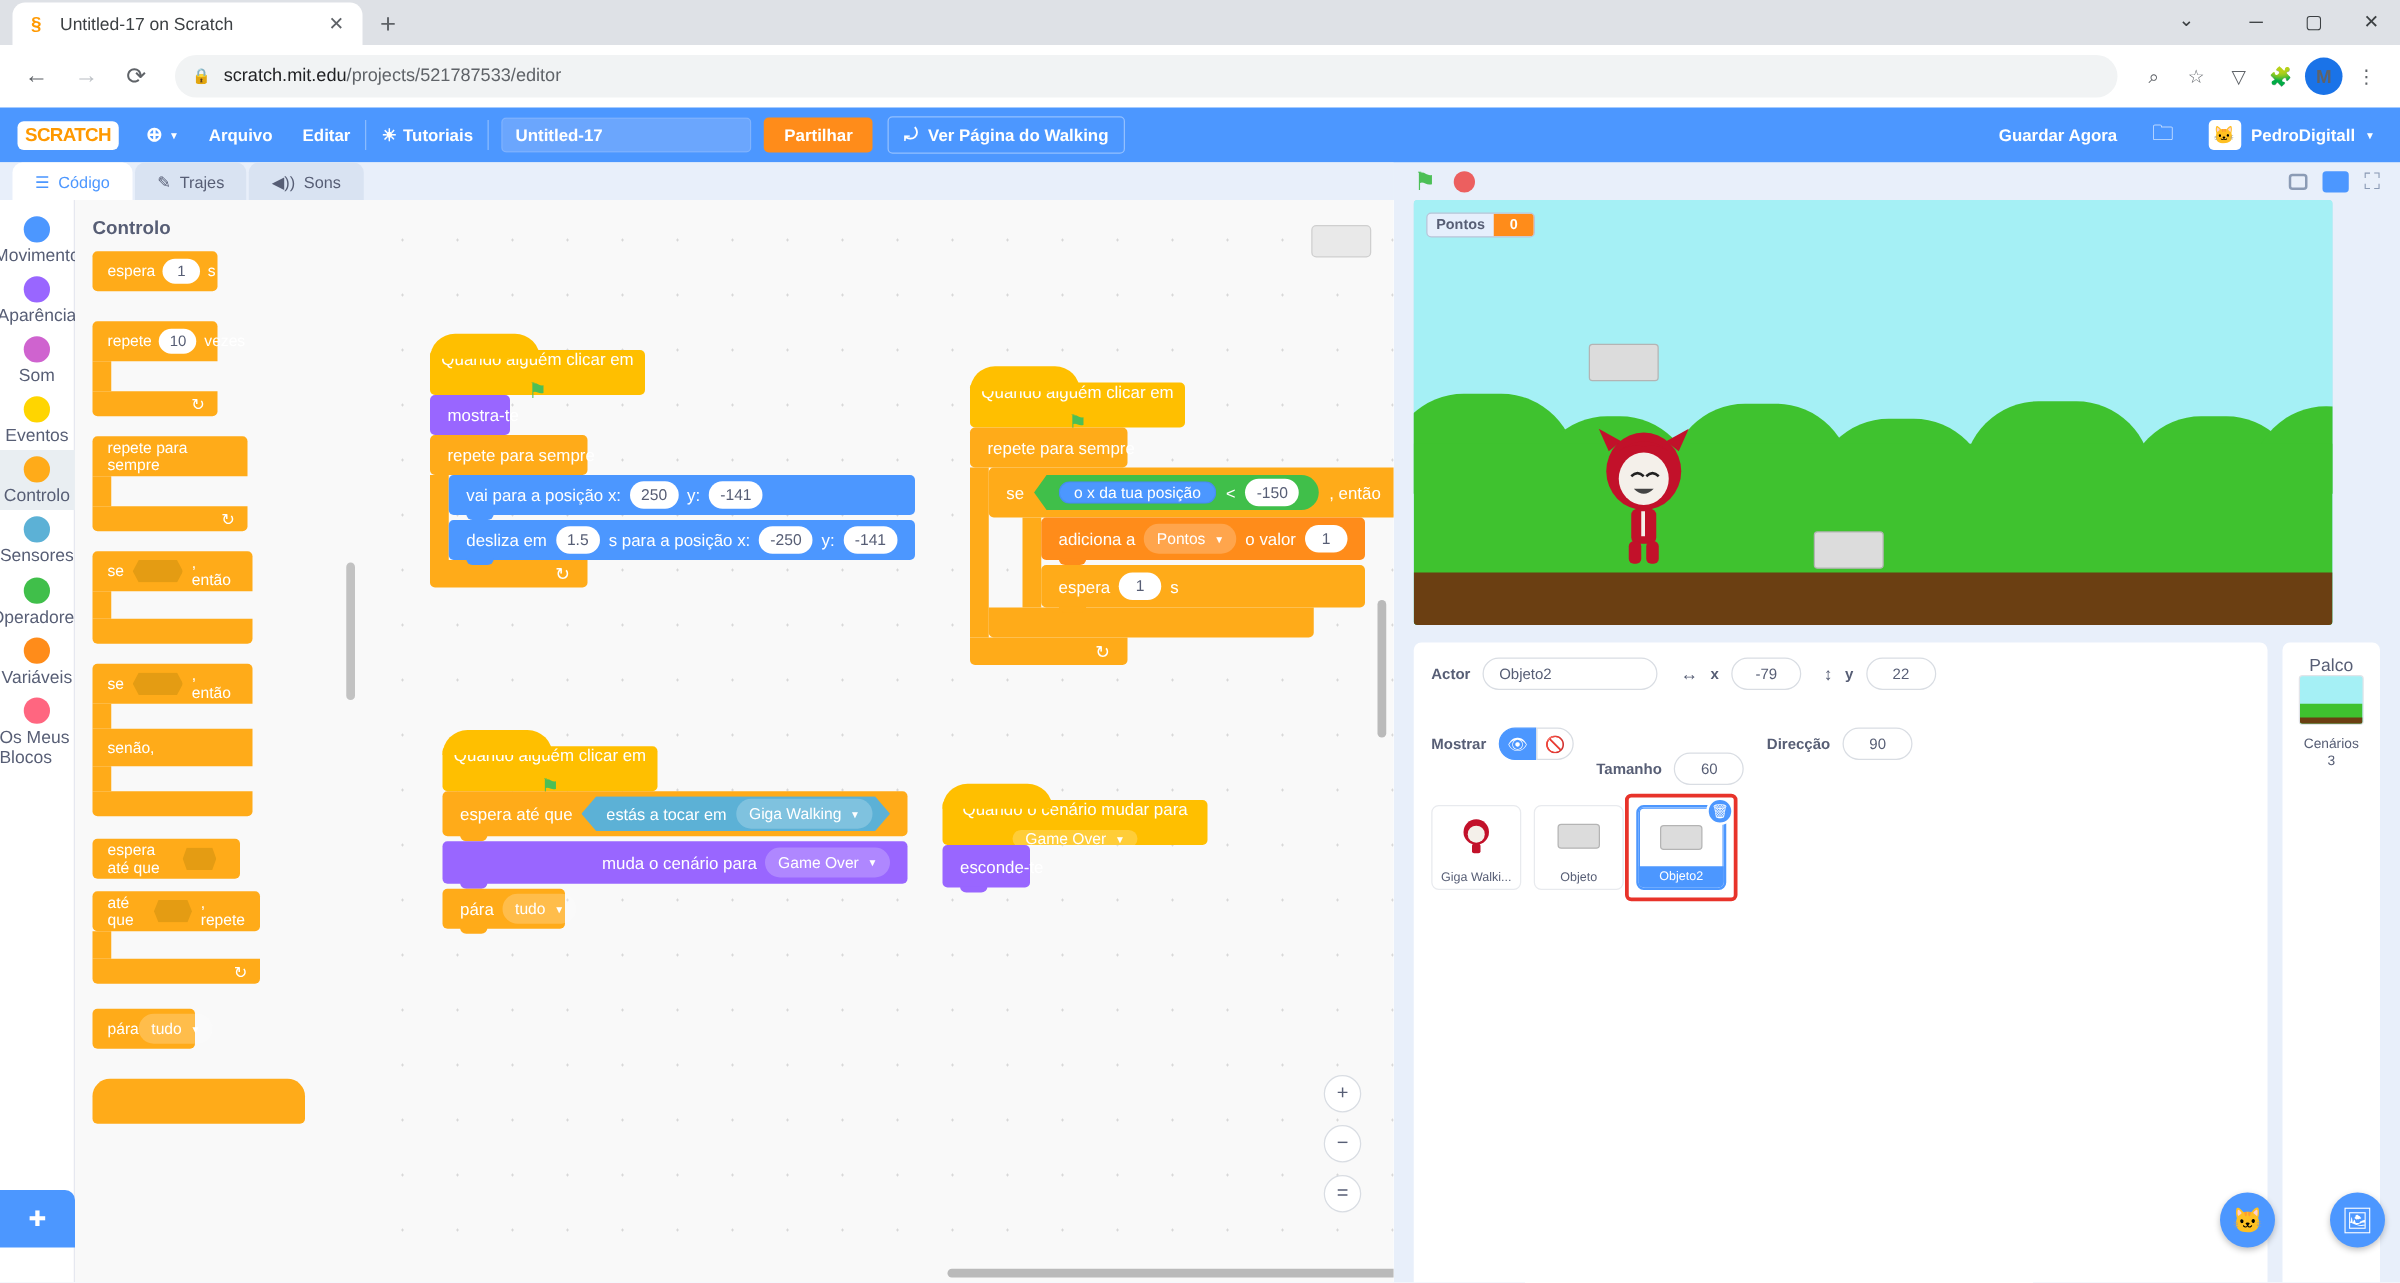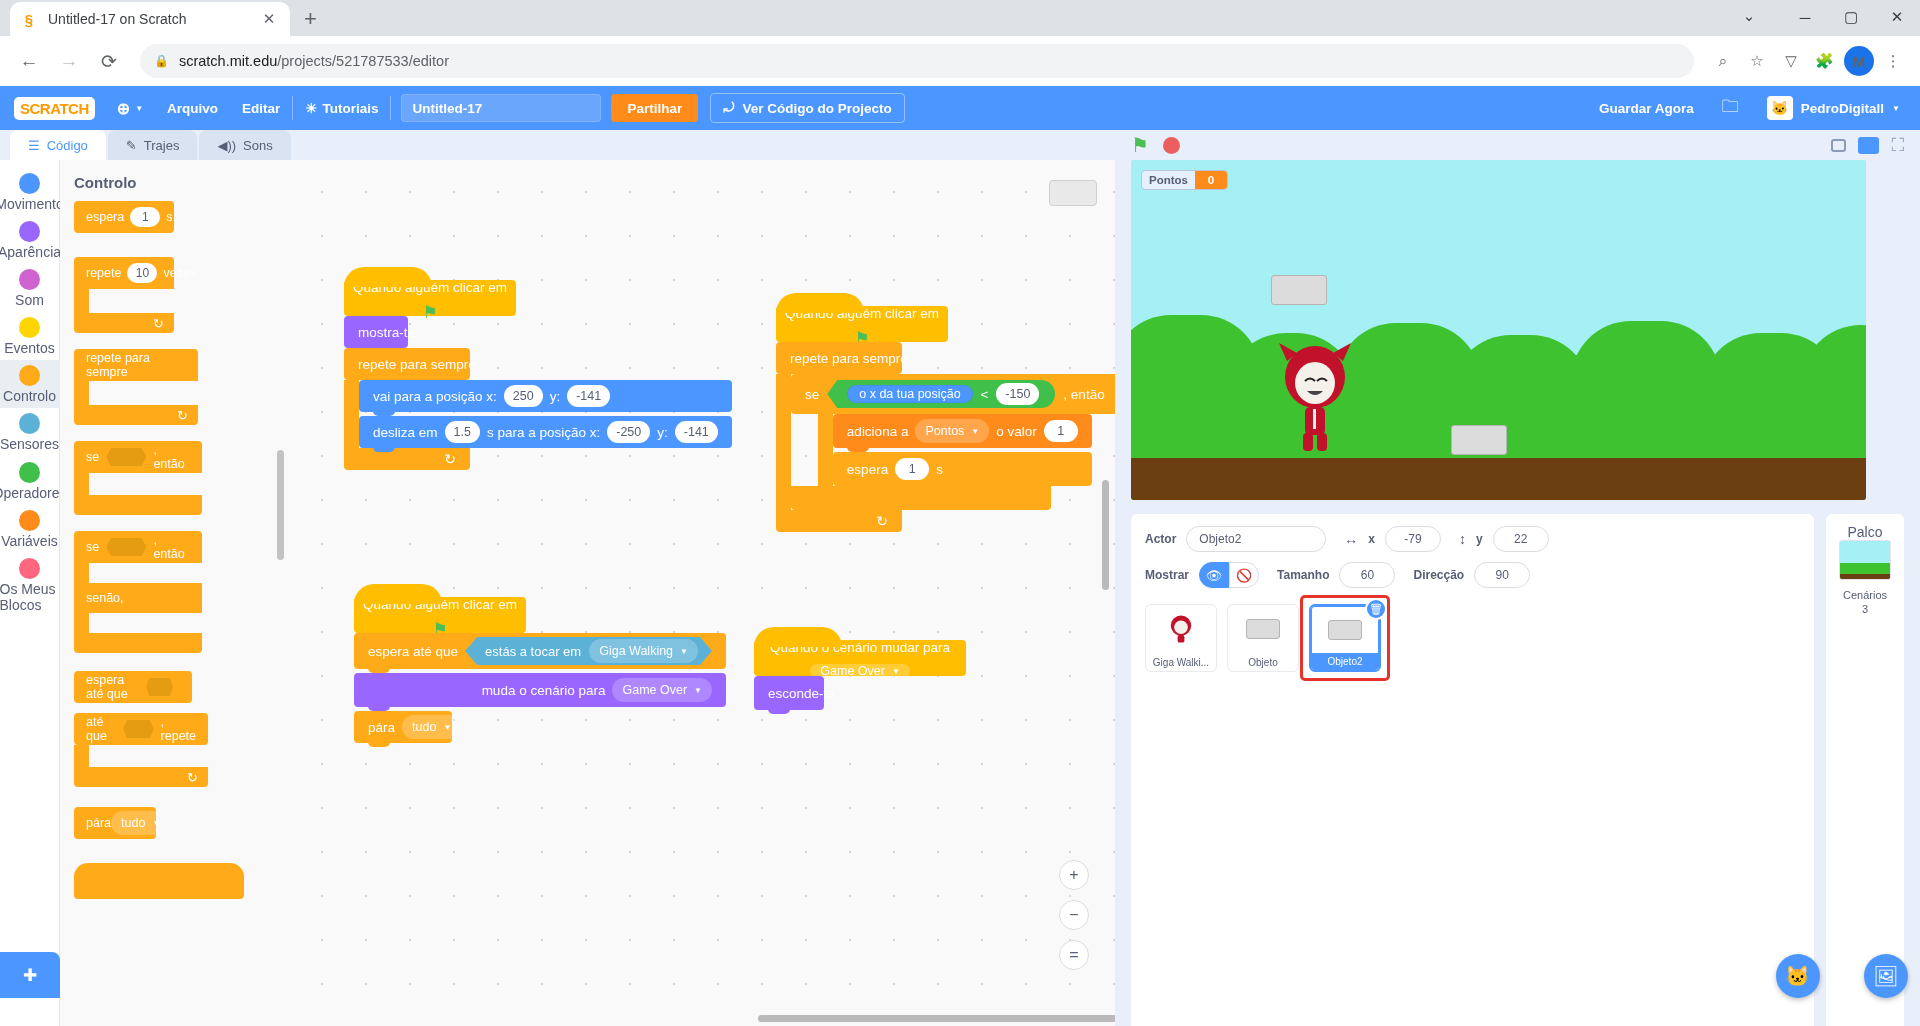--- a/index.html
+++ b/index.html
@@ -311,21 +311,21 @@
   <div class="menu-sep"></div>
   <div class="menu-item">
     <span>☀</span>
     <span>Tutoriais</span>
   </div>
   <div class="menu-sep"></div>
   <div class="proj-name">Untitled-17</div>
   <div class="share-btn">Partilhar</div>
   <div class="seepage-btn">
     <span>⤾</span>
-    <span>Ver Código do Projecto</span>
+    <span>Ver Página do Walking</span>
   </div>
   <div class="menu-right">
     <div class="menu-item">Guardar Agora</div>
     <span class="folder-ico">🗀</span>
     <div class="user-chip">
       <span class="user-av">🐱</span>
       <span>PedroDigitall</span>
       <span class="caret">▼</span>
     </div>
   </div>
@@ -693,21 +693,21 @@
         </div>
 
         <div class="sp-info" style="padding-top:0;">
           <div class="sp-row" style="margin-right:18px;">
             <span class="sp-lab">Mostrar</span>
             <span class="vis-group">
               <span class="vis-btn on">👁</span>
               <span class="vis-btn">🚫</span>
             </span>
           </div>
-          <div class="sp-row" style="margin-right:18px;">
+          <div class="sp-row" style="margin-right:18px;margin-top:40px;">
             <span class="sp-lab">Tamanho</span>
             <span class="sp-field sm">60</span>
           </div>
           <div class="sp-row">
             <span class="sp-lab">Direcção</span>
             <span class="sp-field sm">90</span>
           </div>
         </div>
 
         <div class="sp-list">

